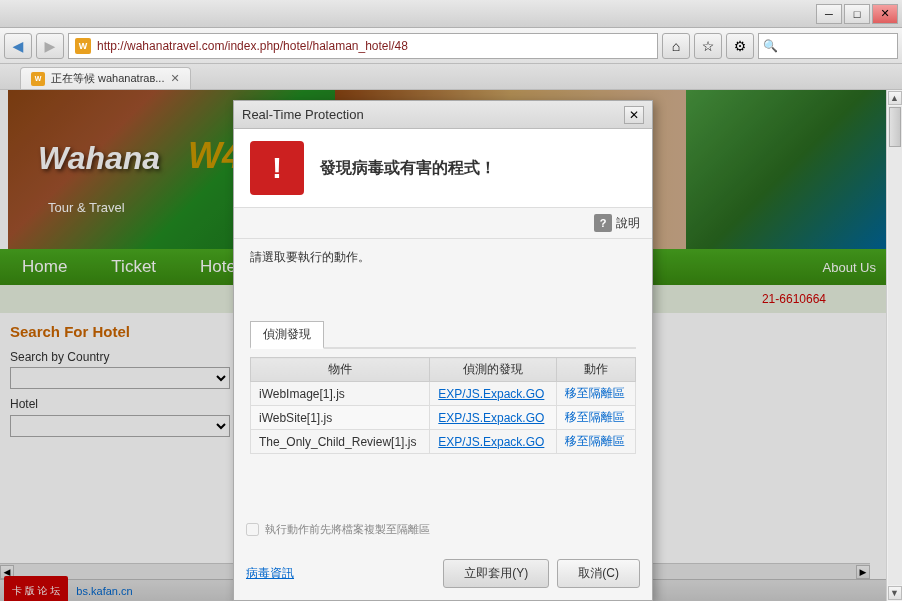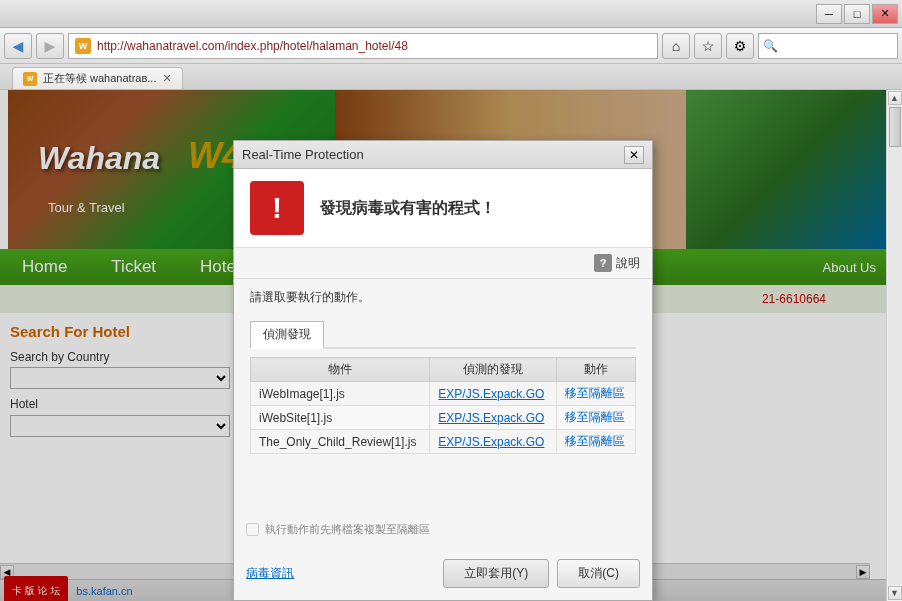--- a/index.html
+++ b/index.html
@@ -15,21 +15,21 @@
     .nav-bar { background: linear-gradient(to bottom, #f5f5f5, #e0e0e0); height: 36px; display: flex; align-items: center; padding: 0 4px; gap: 4px; border-bottom: 1px solid #bbb; }
     .nav-btn { width: 28px; height: 26px; border: 1px solid #aaa; background: linear-gradient(to bottom, #f5f5f5, #ddd); display: flex; align-items: center; justify-content: center; cursor: pointer; font-size: 14px; border-radius: 3px; }
     .nav-btn.back { color: #4080c0; }
     .nav-btn.fwd { color: #aaa; }
     .address-bar { flex: 1; height: 26px; border: 1px solid #aaa; background: white; padding: 0 6px; font-size: 12px; display: flex; align-items: center; }
     .address-icon { width: 16px; height: 16px; background: #e8a020; border-radius: 2px; margin-right: 6px; display: flex; align-items: center; justify-content: center; color: white; font-size: 9px; font-weight: bold; flex-shrink: 0; }
     .address-text { color: #7f1d1d; font-size: 12px; }
     .search-box { width: 140px; height: 26px; border: 1px solid #aaa; background: white; display: flex; align-items: center; padding: 0 4px; }
     .search-icon-bar { color: #aaa; margin-right: 4px; }
 
-    .tab-bar { background: linear-gradient(to bottom, #e0e0e0, #d0d0d0); height: 26px; display: flex; align-items: flex-end; padding: 0 12px; border-bottom: 1px solid #bbb; }
+    .tab-bar { background: linear-gradient(to bottom, #e0e0e0, #d0d0d0); height: 26px; display: flex; align-items: flex-end; padding: 0 20px; border-bottom: 1px solid #bbb; }
     .tab { height: 22px; background: linear-gradient(to bottom, #f5f5f5, #e8e8e8); border: 1px solid #bbb; border-bottom: none; padding: 0 10px; display: flex; align-items: center; gap: 6px; font-size: 11px; color: #333; border-radius: 4px 4px 0 0; }
     .tab-favicon { width: 14px; height: 14px; background: #e8a020; border-radius: 2px; display: flex; align-items: center; justify-content: center; color: white; font-size: 7px; font-weight: bold; }
     .tab-close { font-size: 11px; color: #666; cursor: pointer; }
 
     .browser-content { flex: 1; position: relative; overflow: hidden; display: flex; }
 
     
     .scrollbar-right { width: 16px; background: #f0f0f0; border-left: 1px solid #ccc; display: flex; flex-direction: column; align-items: center; }
     .scrollbar-arrow { width: 14px; height: 14px; display: flex; align-items: center; justify-content: center; font-size: 9px; color: #555; cursor: pointer; border: 1px solid #bbb; background: linear-gradient(to bottom, #f5f5f5, #e0e0e0); margin: 1px; }
     .scrollbar-track { flex: 1; width: 14px; background: #e8e8e8; }
@@ -87,21 +87,21 @@
 
     .dialog-help { display: flex; align-items: center; justify-content: flex-end; padding: 6px 12px; gap: 4px; border-bottom: 1px solid #ddd; }
     .help-icon { width: 18px; height: 18px; background: #888; border-radius: 2px; color: white; font-size: 11px; font-weight: bold; display: flex; align-items: center; justify-content: center; }
     .help-text { font-size: 12px; color: #333; }
 
     .dialog-body { padding: 10px 16px; }
     .instruction-text { font-size: 12px; color: #333; margin-bottom: 15px; }
 
     .tab-header { display: flex; border-bottom: 2px solid #ddd; margin-bottom: 8px; }
     .tab-item { padding: 4px 12px; font-size: 12px; background: linear-gradient(to bottom, #f5f5f5, #e8e8e8); border: 1px solid #bbb; border-bottom: none; cursor: pointer; color: #333; }
-    .tab-item.active { background: white; border-bottom: 2px solid white; margin-bottom: -2px; }
+    .tab-item.active { background: white; border-bottom: 2px solid white; margin-bottom: -2px; margin-top: 40px; }
 
     .threat-table { width: 100%; border-collapse: collapse; font-size: 12px; }
     .threat-table th { background: linear-gradient(to bottom, #e8e8e8, #ddd); border: 1px solid #ccc; padding: 3px 8px; text-align: center; font-weight: normal; color: #333; }
     .threat-table td { border: 1px solid #ddd; padding: 3px 8px; color: #333; }
     .threat-table tr:nth-child(even) { background: #f8f8f8; }
     .threat-link { color: #0066cc; text-decoration: underline; cursor: pointer; }
     .quarantine-link { color: #0066cc; cursor: pointer; }
 
     .empty-area { height: 50px; }
 

